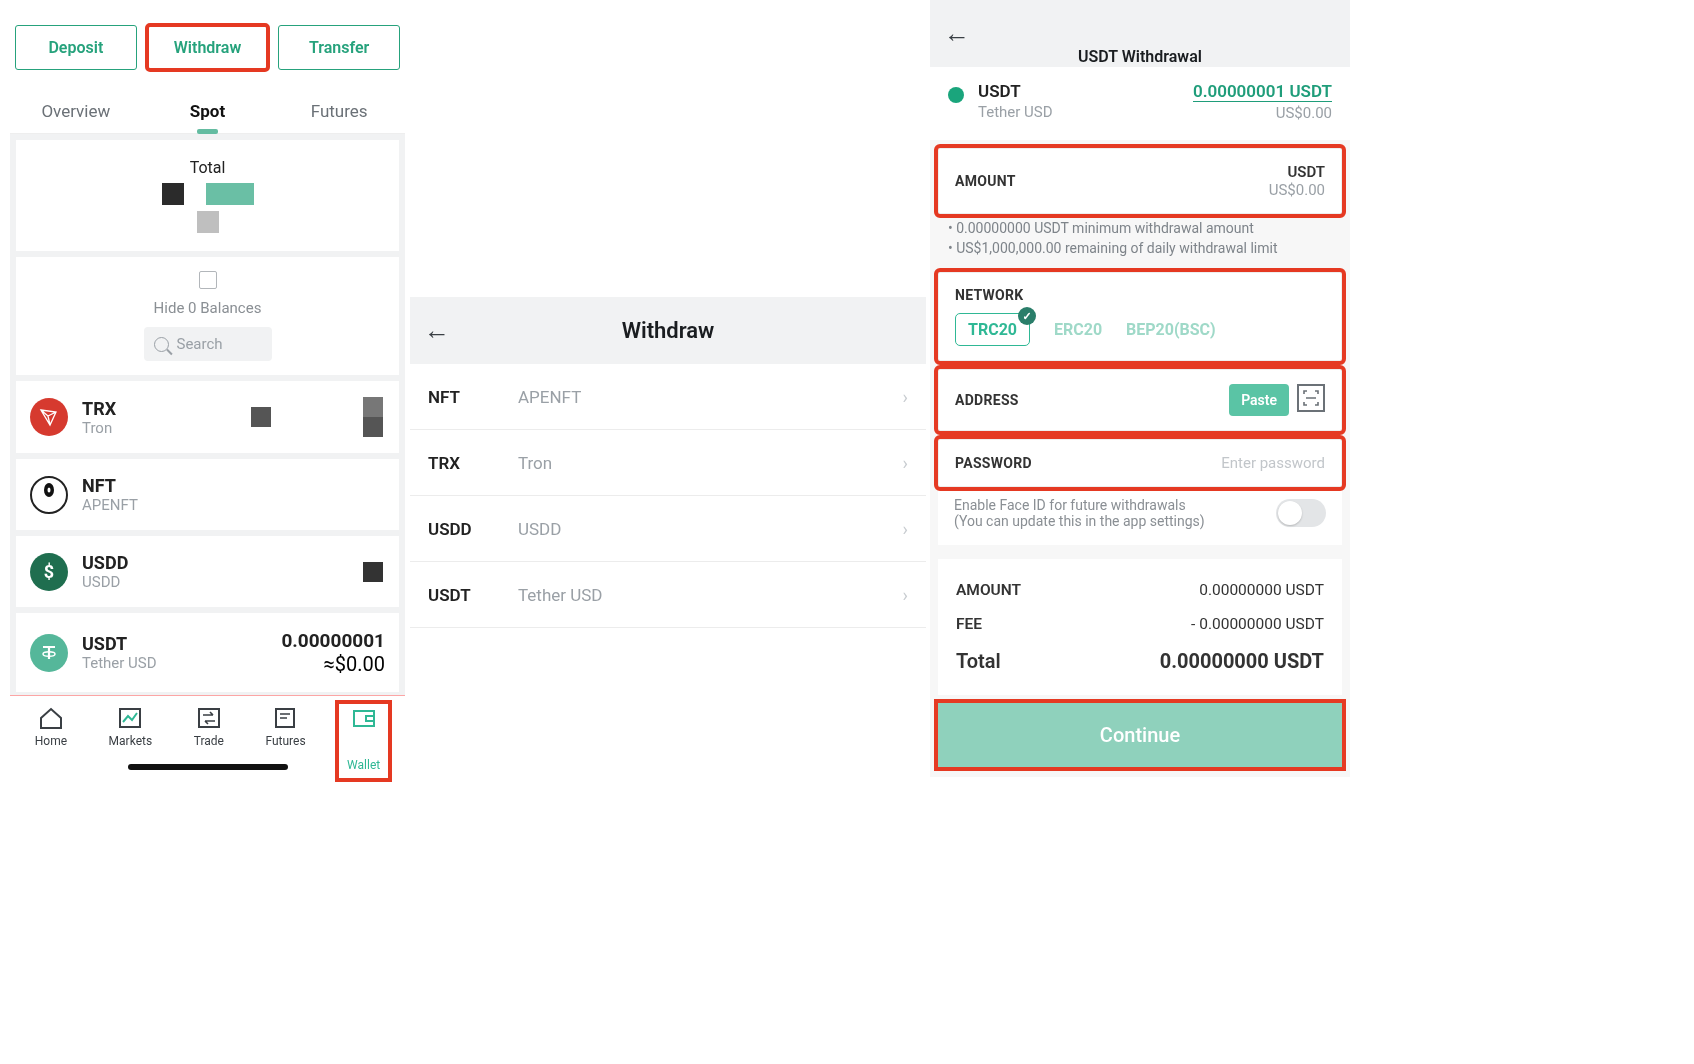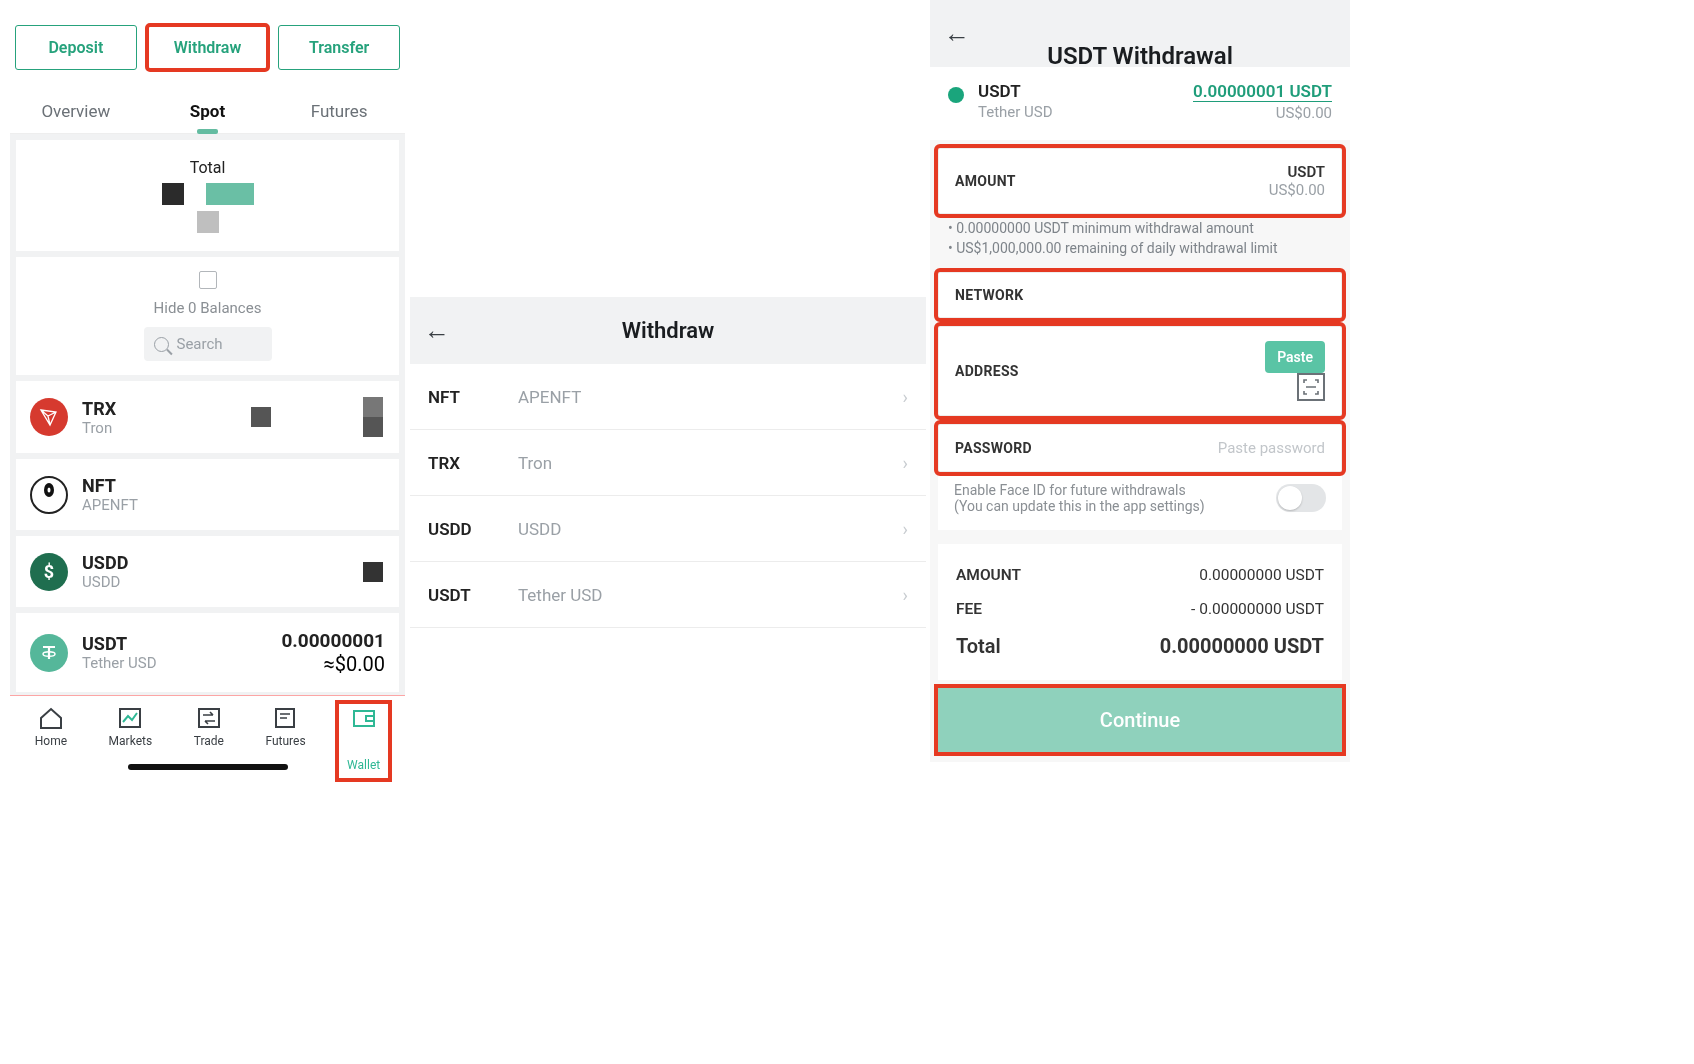--- a/index.html
+++ b/index.html
@@ -60,21 +60,21 @@
   .back-arrow { font-size:26px; color:#3a3f44; cursor:pointer;}
   .header-title { position:absolute; left:0; right:0; text-align:center; font-size:22px; font-weight:600; color:#1a1d20;}
   .wlist-row { padding:22px 18px; border-bottom:1px solid #ececec; display:flex; align-items:center; cursor:pointer;}
   .wlist-sym { width:90px; font-weight:600; font-size:17px; color:#222;}
   .wlist-name { flex:1; color:#9aa0a6; font-size:17px;}
   .chev { color:#c9cdd1; font-size:18px;}
 
   
   .phone3 { left: 930px; right:10px; top:0; width:420px; background:#f7f7f7; padding-bottom:10px;}
   .p3-header { background:#f1f2f3; padding:18px 14px; display:flex; align-items:center; position:relative;}
-  .p3-title { position:absolute; left:0; right:0; text-align:center; font-size:24px; font-weight:600; color:#1a1d20;margin-top:45px;}
+  .p3-title { position:absolute; left:0; right:0; text-align:center; font-size:16px; font-weight:600; color:#1a1d20;margin-top:45px;}
 
   .token-row { background:#fff; padding:14px 18px 18px; display:flex; align-items:flex-start; gap:14px;}
   .dot { width:16px; height:16px; border-radius:50%; background:#1aa57c; margin-top:6px;}
   .token-names { flex:1;}
   .token-sym { font-weight:600; font-size:17px; color:#222;}
   .token-name { color:#9aa0a6; font-size:15px; margin-top:2px;}
   .token-bal { text-align:right;}
   .token-amt { color:#1f9d7a; font-weight:600; font-size:17px; border-bottom:1.5px solid #1f9d7a; display:inline-block;}
   .token-fiat { color:#9aa0a6; font-size:15px; margin-top:2px;}
 
@@ -88,21 +88,21 @@
   .hints { padding: 4px 18px 6px; font-size:14px; color:#7e848a;}
   .hints div { padding:2px 0;}
 
   .net-row { display:flex; gap:24px; margin-top:10px; align-items:center;}
   .net-pill { font-size:16px; font-weight:700; color:#9fd9c8; cursor:pointer; position:relative;}
   .net-pill.selected { color:#2fb895; border:1.5px solid #2fb895; border-radius:5px; padding:6px 12px;}
   .net-pill.selected .check { position:absolute; top:-7px; right:-7px; width:18px; height:18px; background:#2a7e6a; border-radius:50%; color:#fff; font-size:11px; display:flex; align-items:center; justify-content:center;}
 
   .paste-btn { background:#5ac4a5; color:#fff; font-size:14px; font-weight:600; padding:8px 12px; border-radius:4px; cursor:pointer;}
   .qr-icon { width:28px; height:28px; border:2px solid #6b7177; display:inline-flex; align-items:center; justify-content:center; margin-left:8px; cursor:pointer; font-size:12px; color:#6b7177;}
-  .addr-right { display:flex; align-items:flex-end;flex-direction:column;}
+  .addr-right { display:flex; align-items:flex-start;}
 
   .pwd-ph { color:#c2c6ca; font-size:15px;}
   .faceid-row { background:#fff; margin:0 8px; padding:10px 16px 16px; display:flex; align-items:center; justify-content:space-between; font-size:14px; color:#8a8f94; border-top:none;}
   .toggle { width:50px; height:28px; background:#e3e5e7; border-radius:18px; position:relative; cursor:pointer;}
   .toggle::after { content:""; width:24px; height:24px; background:#fff; border-radius:50%; position:absolute; top:2px; left:2px; box-shadow:0 1px 2px rgba(0,0,0,0.2);}
 
   .summary { background:#fff; margin:14px 8px 0; padding:14px 18px;}
   .summary-row { display:flex; justify-content:space-between; padding:8px 0; font-size:15.5px;}
   .summary-row.total .k { font-size:20px; font-weight:600;} 
   .summary-row.total .v { font-size:20px; font-weight:700;}
@@ -311,41 +311,49 @@
     </div>
   </div>
   <div class="hints">
     <div>• 0.00000000 USDT minimum withdrawal amount</div>
     <div>• US$1,000,000.00 remaining of daily withdrawal limit</div>
   </div>
 
   <div class="section redbox">
     <div class="sec-pad">
       <div class="sec-label">NETWORK</div>
+      <div class="net-row">
+        <div class="net-pill selected">
+          <span>TRC20</span>
+          <span class="check">✓</span>
+        </div>
+        <div class="net-pill">ERC20</div>
+        <div class="net-pill">BEP20(BSC)</div>
+      </div>
     </div>
   </div>
 
   <div class="section redbox">
     <div class="sec-pad sec-row">
       <div class="sec-label">ADDRESS</div>
       <div class="addr-right">
         <div class="paste-btn">Paste</div>
         <div class="qr-icon">
           <svg width="16" height="16" viewBox="0 0 16 16">
               <path d="M1 4V1h3M15 4V1h-3M1 12v3h3M15 12v3h-3M3 8h10" stroke="#6b7177" stroke-width="1.6" fill="none"></path>
             </svg>
         </div>
       </div>
     </div>
   </div>
 
   <div class="section redbox">
     <div class="sec-pad sec-row">
       <div class="sec-label">PASSWORD</div>
-      <div class="pwd-ph" placeholder="Enter password">Paste password</div>
+      <div class="pwd-ph" placeholder="Enter password">Enter password</div>
     </div>
   </div>
 
   <div class="faceid-row">
     <div>
       <div>Enable Face ID for future withdrawals</div>
       <div>(You can update this in the app settings)</div>
     </div>
     <div class="toggle"></div>
   </div>

